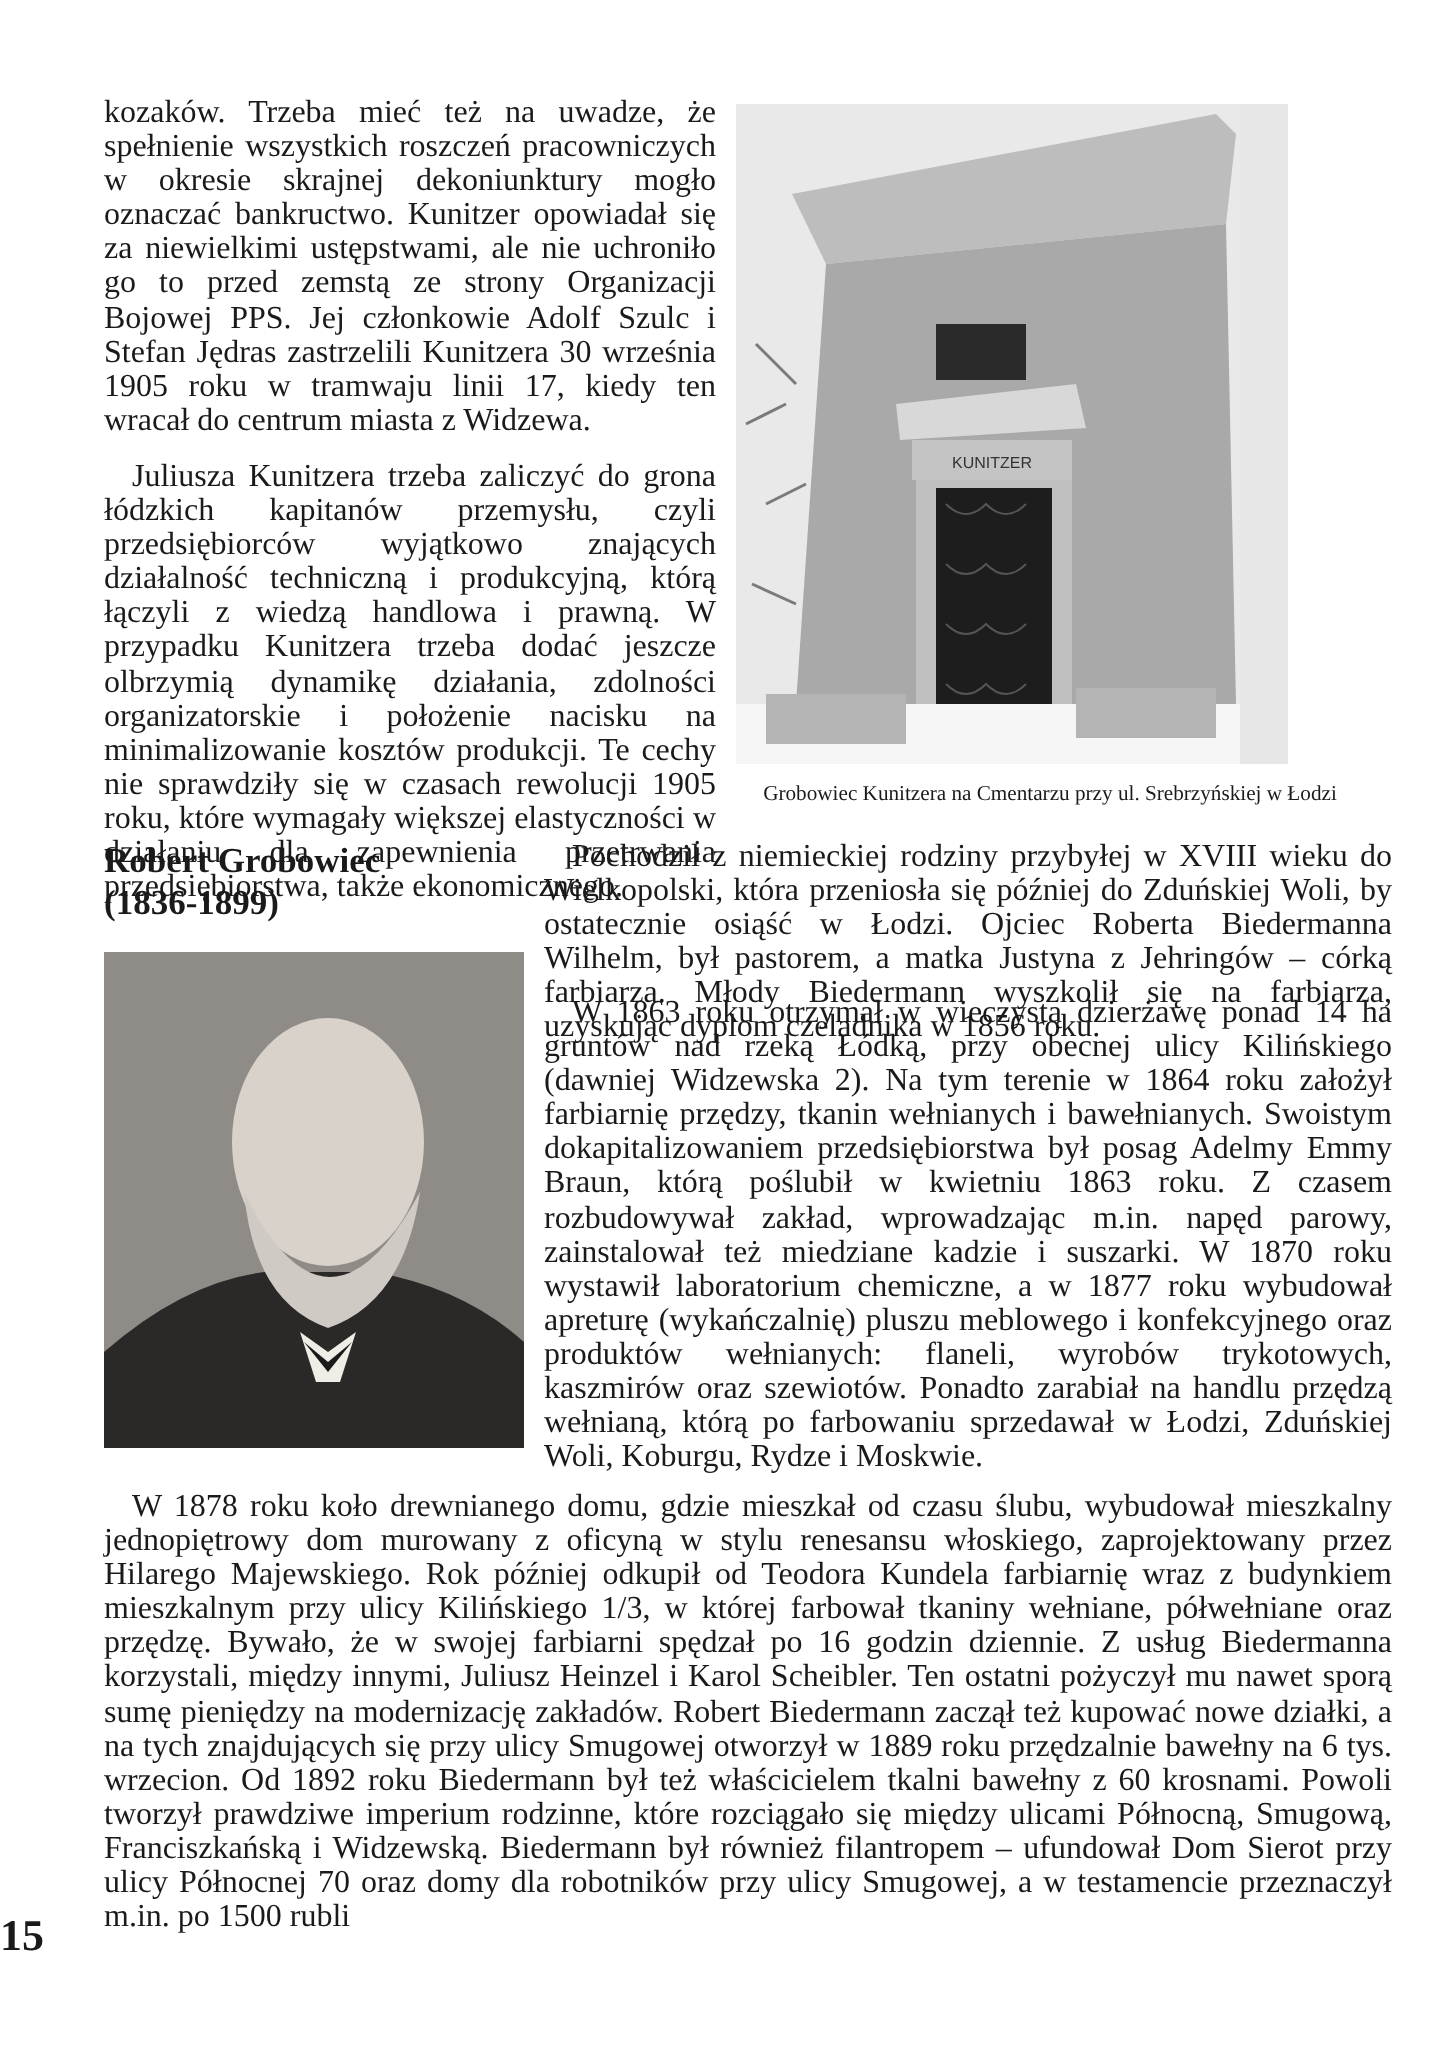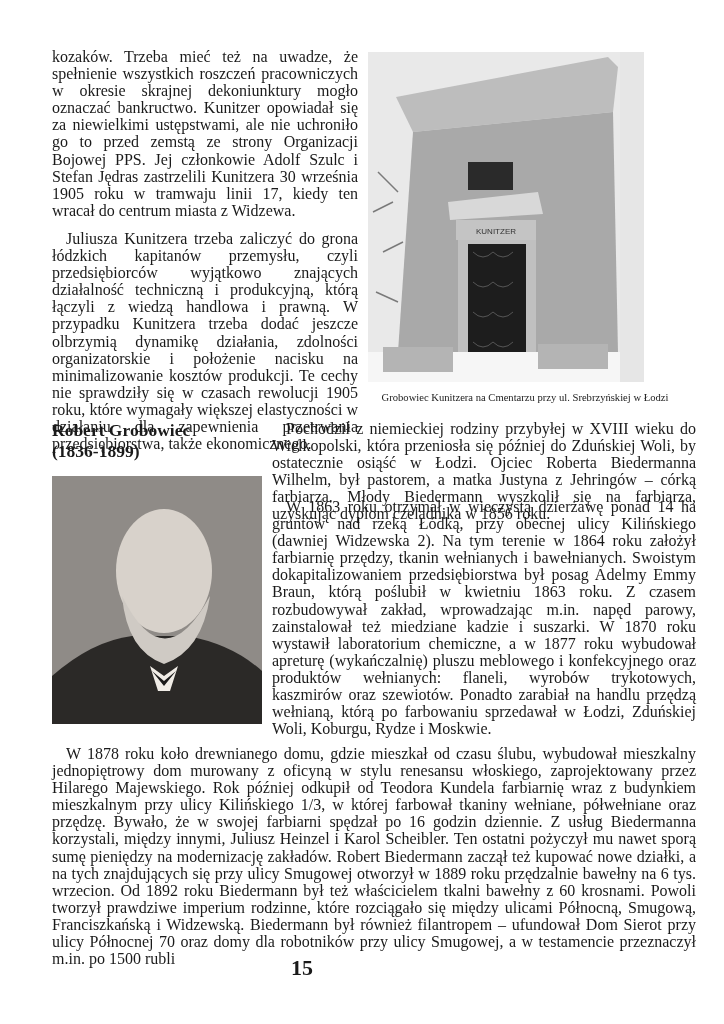--- a/index.html
+++ b/index.html
@@ -9,21 +9,21 @@
   .ind { text-indent:14px;font-family:Liberation Serif, serif; }
   #p1 { left:52px; top:48px; width:306px; }
   #p2 { left:52px; top:230px; width:306px; }
   #photo1 { position:absolute; left:368px; top:52px; width:276px; height:330px; background:#e6e6e6; overflow:hidden; }
   #cap1 { position:absolute; left:360px; top:392px; width:330px; font-size:10.6px; text-align:center; }
   #heading { position:absolute; left:52px; top:420px; font-weight:bold; font-size:17.5px; line-height:21px; }
   #photo2 { position:absolute; left:52px; top:476px; width:210px; height:248px; background:#8e8a86; overflow:hidden; }
   #p3 { left:272px; top:420px; width:424px; }
   #p4 { left:272px; top:498px; width:424px; }
   #p5 { left:52px; top:745px; width:644px; }
-  #pagenum { position:absolute; left:0; width:604px; top:955px; text-align:center; font-weight:bold; font-size:22px; }
+  #pagenum { position:absolute; left:0; width:604px; top:955px; font-weight:bold; font-size:22px; }
 </style>
 </head>
 <body>
 
 <p id="p1" class="para">kozaków. Trzeba mieć też na uwadze, że spełnienie wszystkich roszczeń pracowniczych w okresie skrajnej dekoniunktury mogło oznaczać bankructwo. Kunitzer opowiadał się za niewielkimi ustępstwami, ale nie uchroniło go to przed zemstą ze strony Organizacji Bojowej PPS. Jej członkowie Adolf Szulc i Stefan Jędras zastrzelili Kunitzera 30 września 1905 roku w tramwaju linii 17, kiedy ten wracał do centrum miasta z Widzewa.</p>
 <p id="p2" class="para ind">Juliusza Kunitzera trzeba zaliczyć do grona łódzkich kapitanów przemysłu, czyli przedsiębiorców wyjątkowo znających działalność techniczną i produkcyjną, którą łączyli z wiedzą handlowa i prawną. W przypadku Kunitzera trzeba dodać jeszcze olbrzymią dynamikę działania, zdolności organizatorskie i położenie nacisku na minimalizowanie kosztów produkcji. Te cechy nie sprawdziły się w czasach rewolucji 1905 roku, które wymagały większej elastyczności w działaniu dla zapewnienia przetrwania przedsiębiorstwa, także ekonomicznego.</p>
 
 <div id="photo1">
   <svg width="252" height="330" viewBox="0 0 252 330">
     <rect width="252" height="330" fill="#e9e9e9"></rect>

